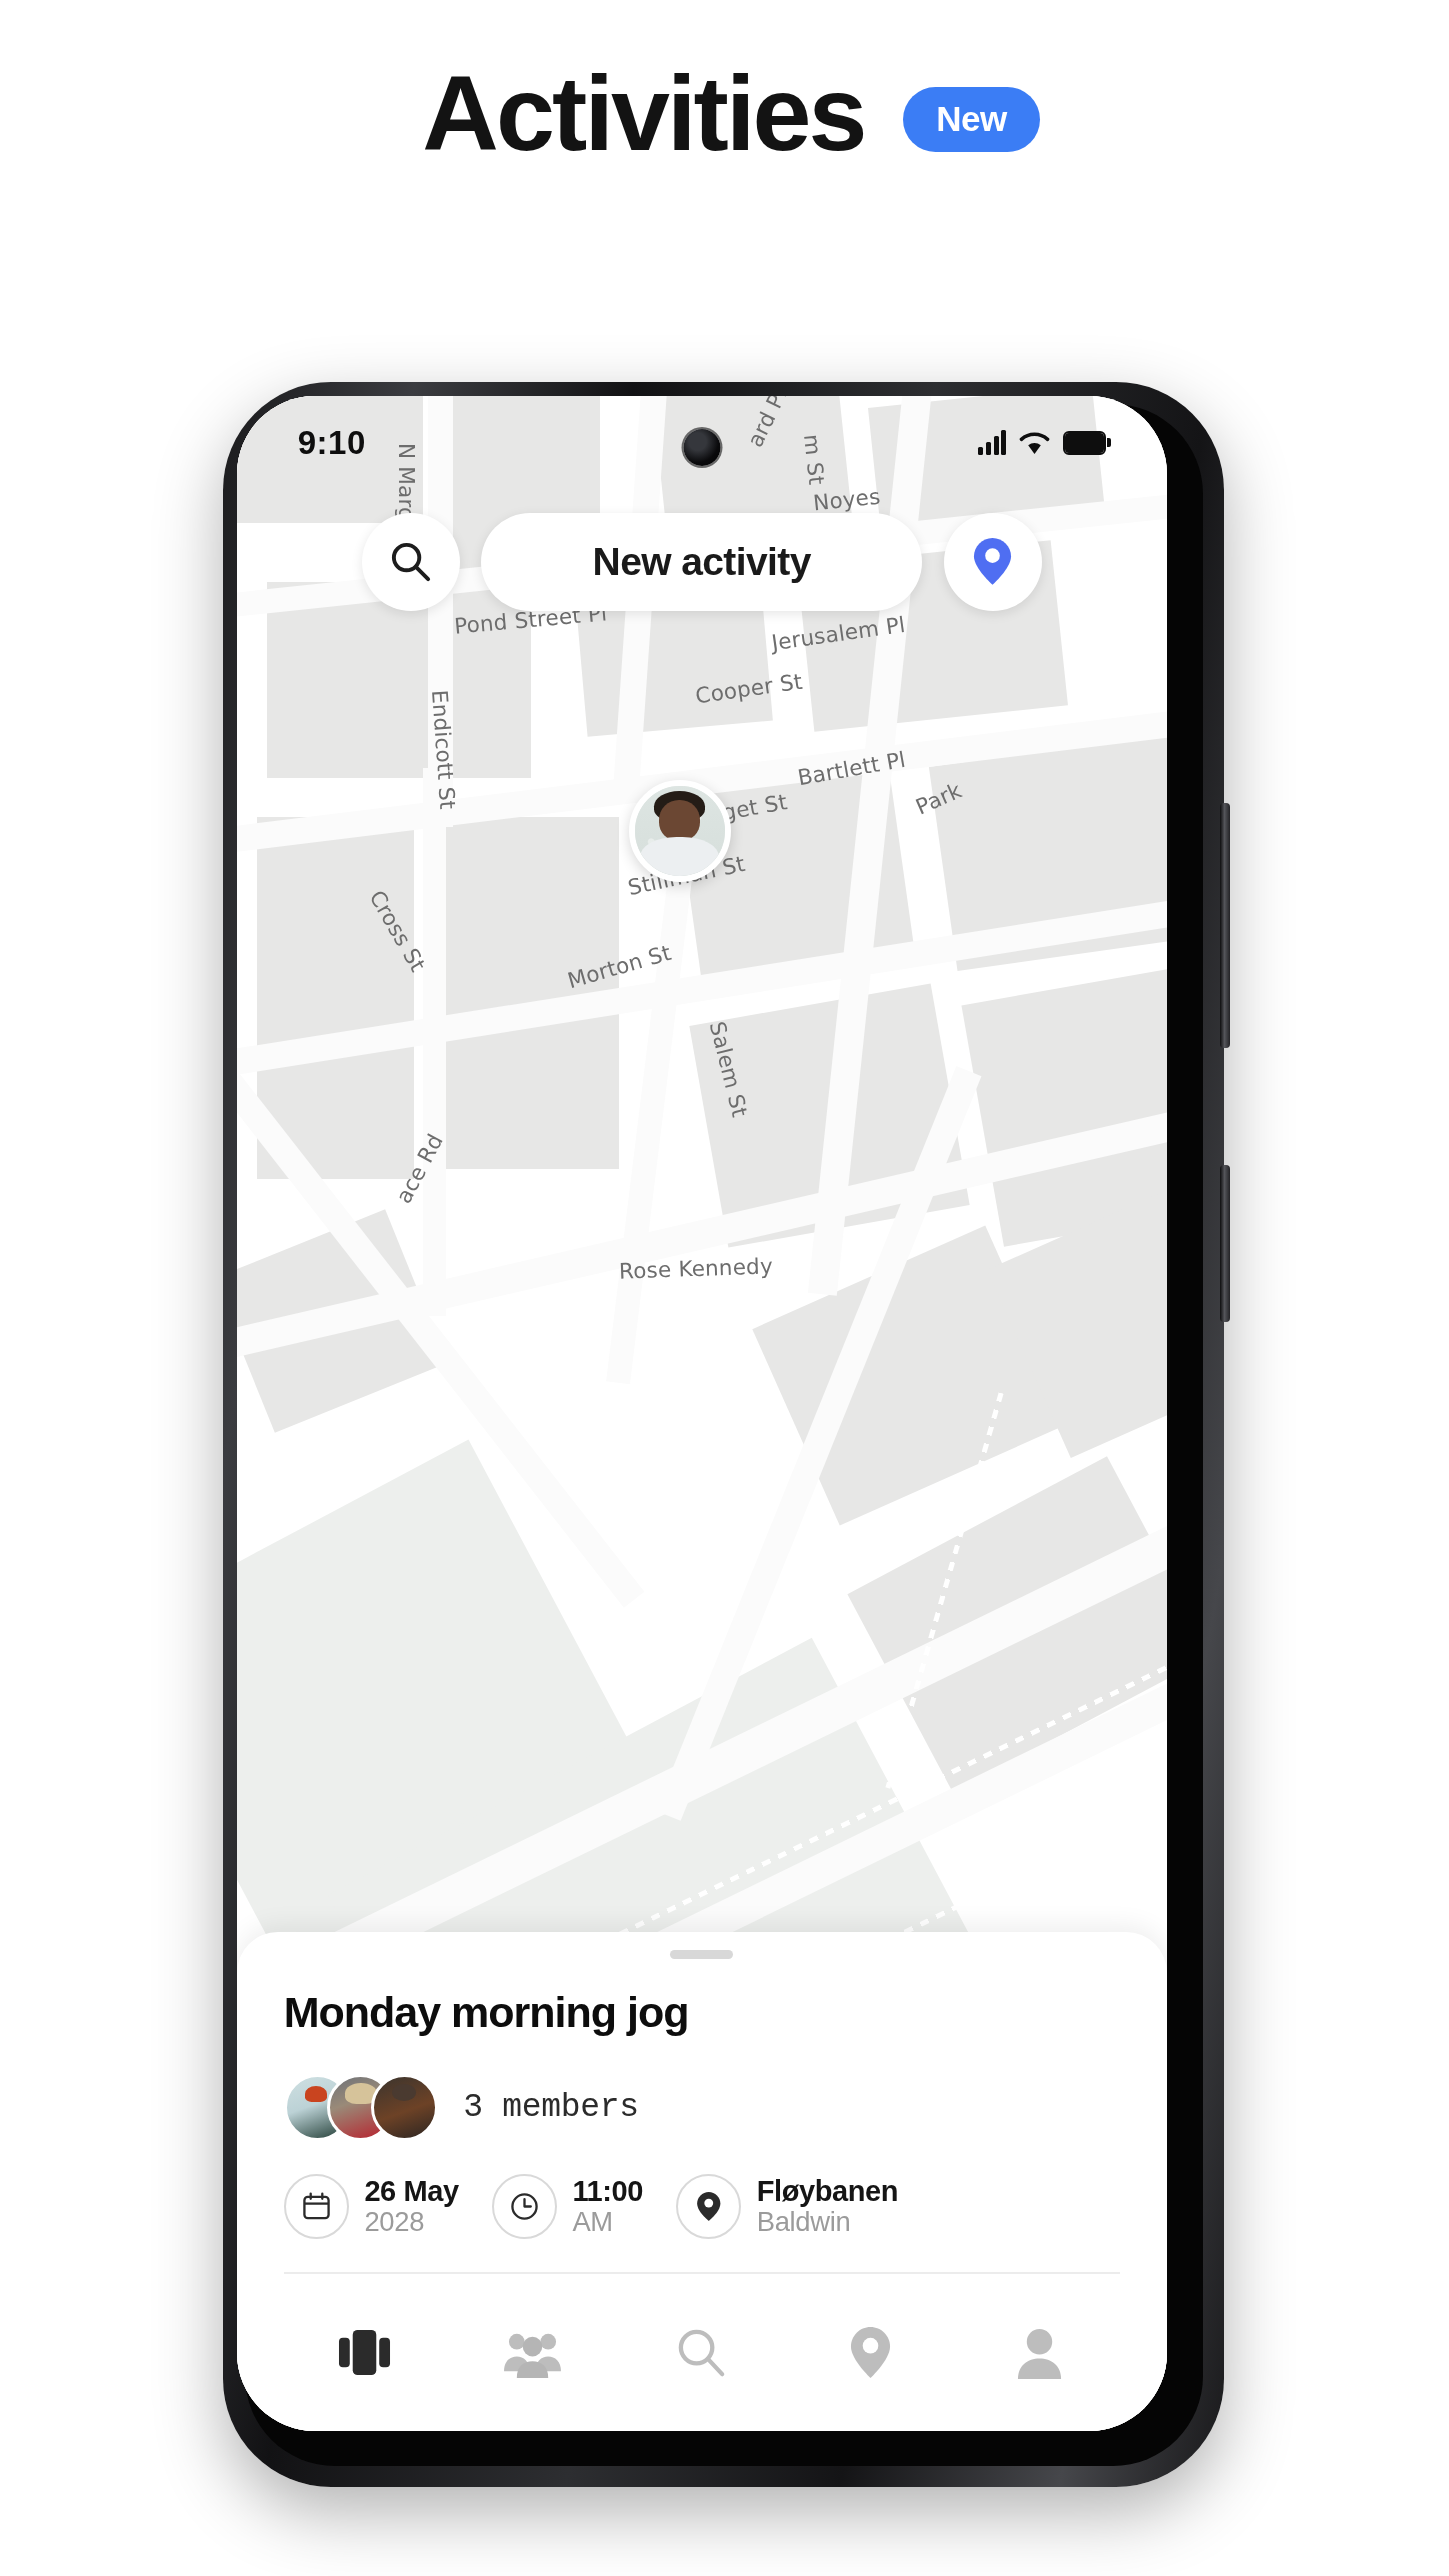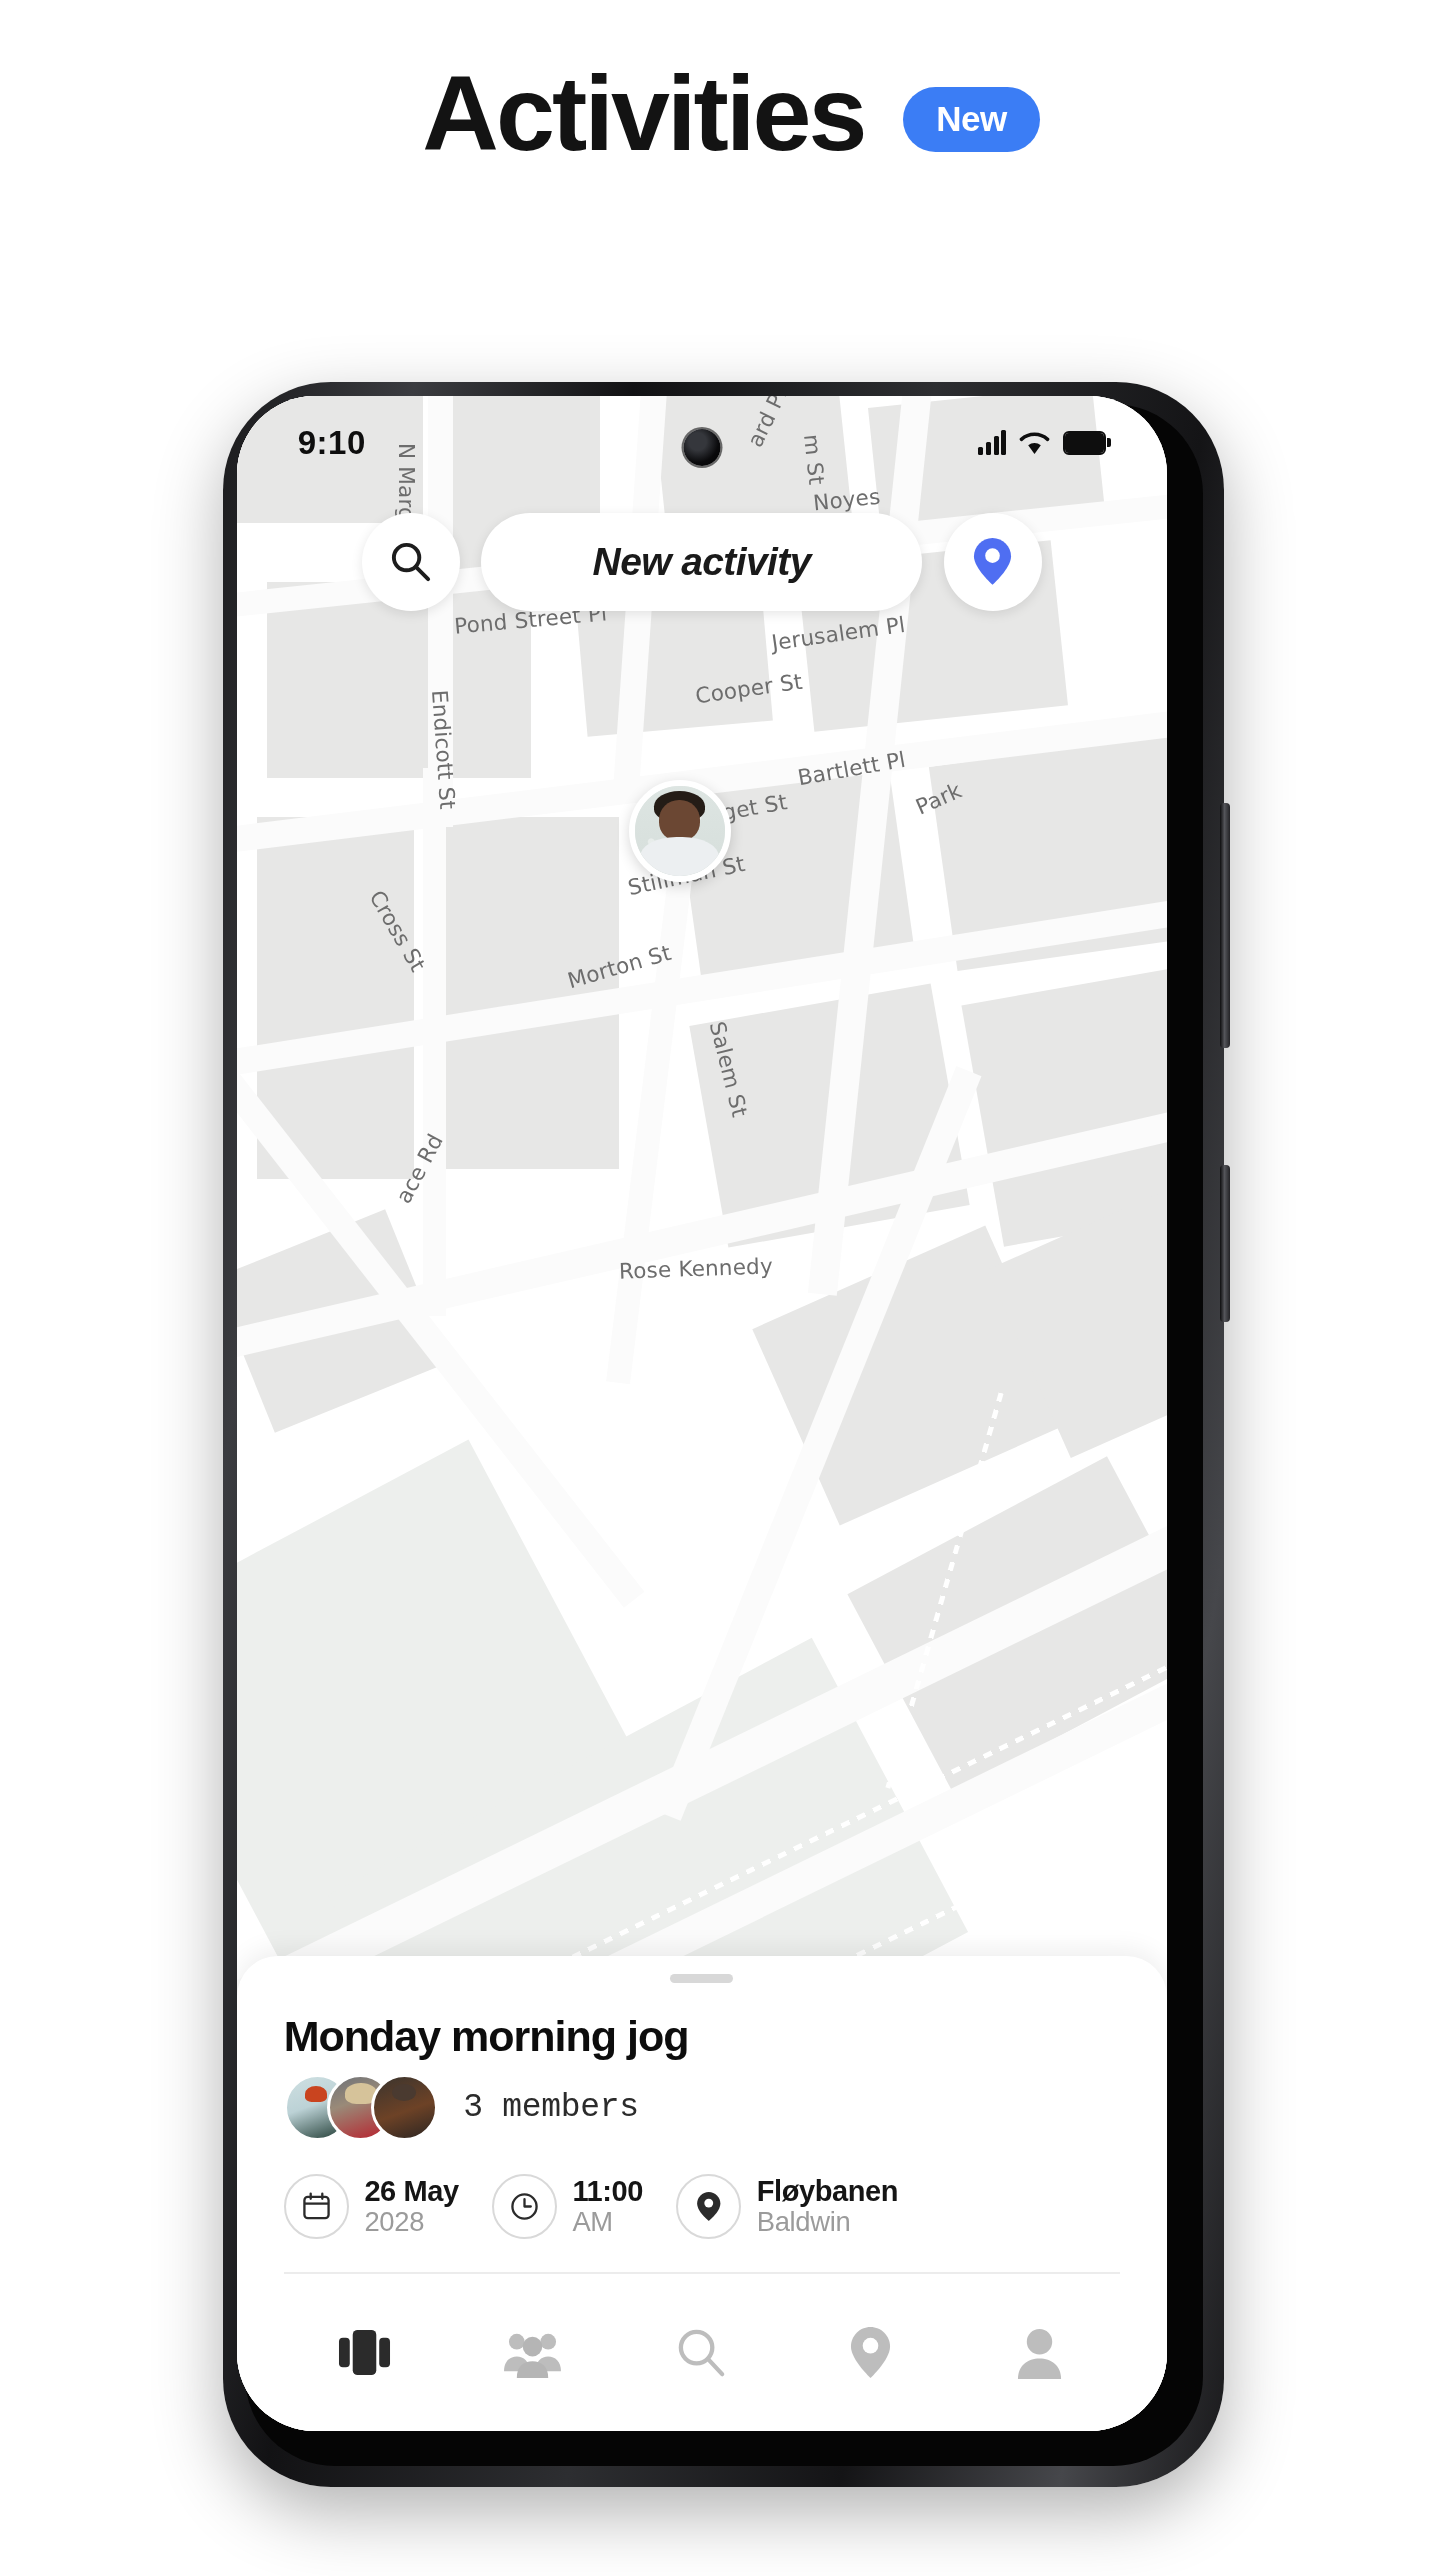--- a/index.html
+++ b/index.html
@@ -183,21 +183,20 @@
     background:radial-gradient(circle at 38% 34%,#35373c 0 26%,#0a0a0c 62%,#000 100%);
     box-shadow:0 0 0 2px rgba(0,0,0,.55);
     z-index:7;
   }
 
   
   .topbar{
     position:absolute;left:0;top:117px;width:100%;
     display:flex;align-items:center;justify-content:center;gap:21.5px;
     z-index:5;
-    font-style:italic;
   }
   .circle-btn{
     width:98px;height:98px;border-radius:50%;
     background:#ffffff;
     display:flex;align-items:center;justify-content:center;
     box-shadow:0 2.9px 11.7px rgba(0,0,0,.10);
     flex:0 0 auto;
   }
   .pill-btn{
     height:98px;
@@ -220,21 +219,21 @@
   }
   .grabber{
     width:63px;height:8.8px;border-radius:5.9px;background:#d8d8d8;
     margin:0 auto 29px auto;
   }
   .sheet-pad{ padding:0 47px; }
   .sheet-count{
     font-size:35px;color:#1b1b1b;letter-spacing:-0.4px;margin-bottom:25.5px;
   }
   .sheet-title{
-    font-size:43px;font-weight:bold;color:#0d0d0d;letter-spacing:-1px;margin-bottom:13px;
+    font-size:43px;font-weight:bold;color:#0d0d0d;letter-spacing:-1px;margin-bottom:37px;
   }
   .members-row{ display:flex;align-items:center;gap:25.5px;margin-bottom:33px; }
   .avatars{ display:flex;align-items:center; }
   .av{
     width:67px;height:67px;border-radius:50%;
     border:3.9px solid #ffffff;box-sizing:border-box;
     overflow:hidden;position:relative;
   }
   .av + .av{ margin-left:-23.5px; }
   .av1{ background:linear-gradient(160deg,#cfe0e2 0%,#bcd2d6 45%,#1f3a32 100%); }

